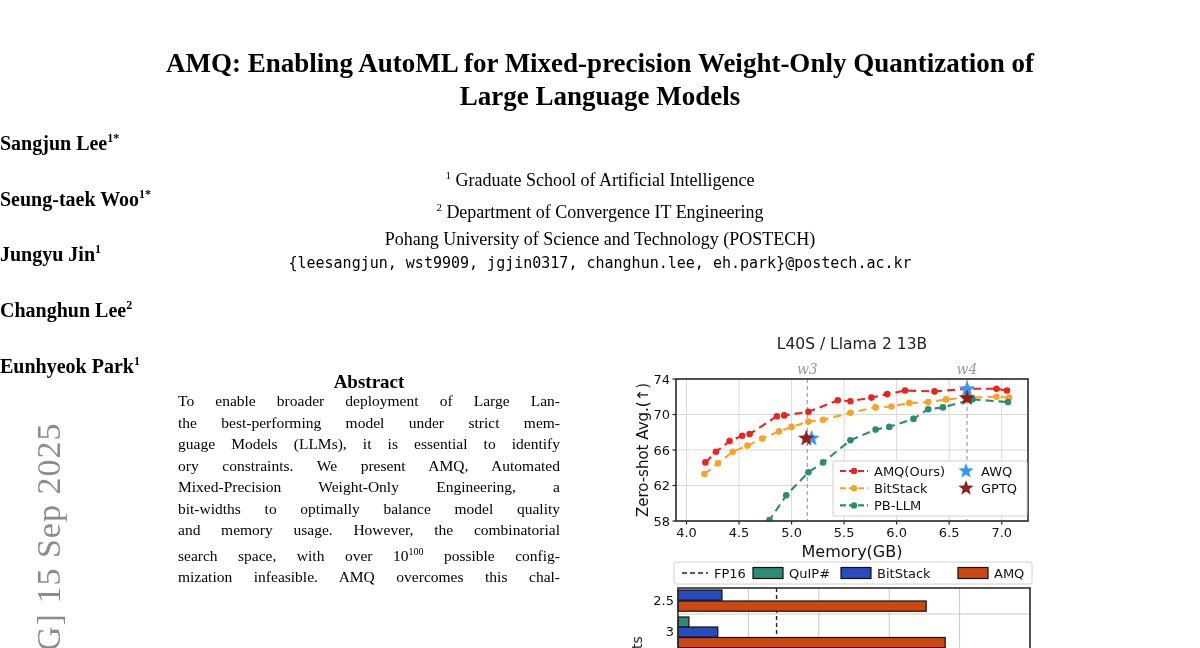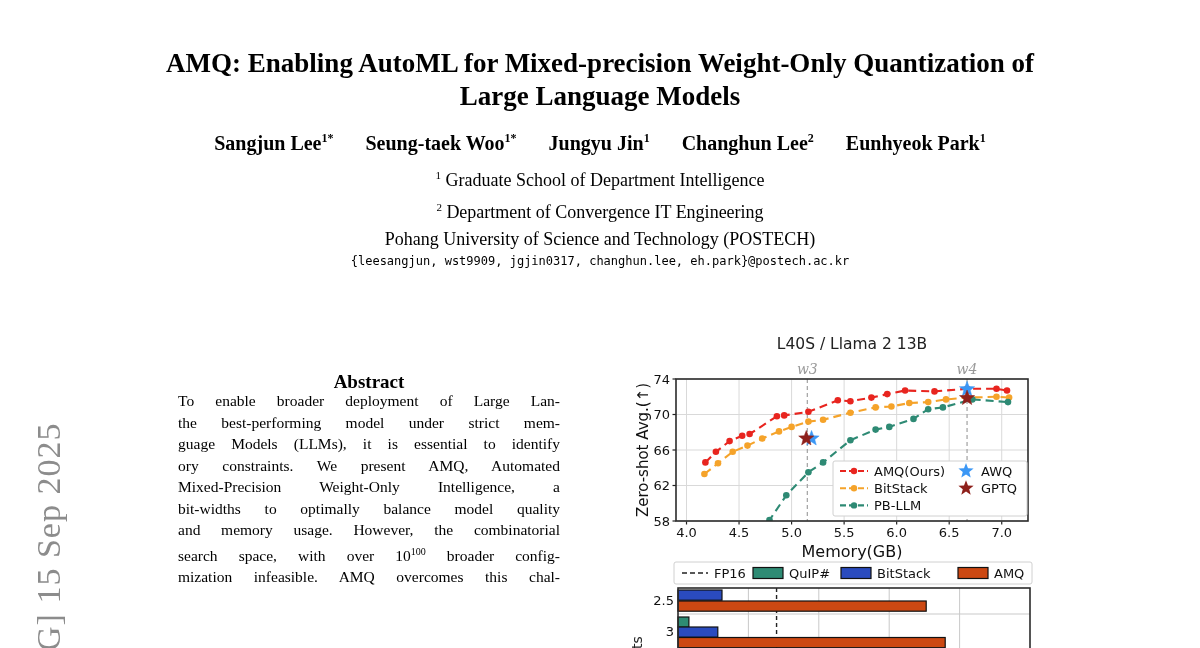--- a/index.html
+++ b/index.html
@@ -1,27 +1,27 @@
 <!DOCTYPE html>
 <html><head>
 <meta charset="utf-8">
 <style>
   html,body{margin:0;padding:0;}
   .page{position:relative;width:1200px;height:648px;background:#ffffff;overflow:hidden;
         font-family:"Liberation Serif", serif;color:#111;}
   .title{position:absolute;top:47px;left:0;width:100%;text-align:center;
          font-weight:bold;font-size:27px;line-height:33px;color:#000;}
   .authors{position:absolute;top:131px;left:0;width:100%;display:flex;
-           justify-content:center;gap:32px;font-weight:bold;font-size:20px;color:#000;}
+           justify-content:center;gap:32px;font-weight:bold;font-size:20px;color:#000;flex-direction:column;}
   .authors sup{font-size:12px;}
   .affils{position:absolute;top:162px;left:0;width:100%;text-align:center;
           font-size:18px;line-height:27px;color:#000;}
   .affils sup{font-size:11px;}
   .email{position:absolute;top:254px;left:0;width:100%;text-align:center;
-         font-family:"DejaVu Sans Mono", monospace;font-size:12px;color:#000;}
+         font-family:"DejaVu Sans Mono", monospace;font-size:15px;color:#000;}
   .abs-head{position:absolute;top:335px;left:178px;width:382px;text-align:center;
             font-weight:bold;font-size:19px;color:#000;margin-top:36px;}
   .abs-body{position:absolute;top:390px;left:178px;width:382px;font-size:15.5px;
             line-height:21.5px;color:#000;}
   .abs-body .ln{text-align:justify;text-align-last:justify;white-space:normal;}
   .abs-body sup{font-size:10px;}
   .watermark{position:absolute;left:30px;top:651px;transform-origin:0 0;
              transform:rotate(-90deg);white-space:nowrap;color:#8c8c8c;
              font-size:34px;letter-spacing:1px;font-family:"Liberation Serif", serif;}
   .figure-svg{position:absolute;left:628px;top:328px;}
@@ -40,38 +40,38 @@
 
   <div class="authors">
     <span><span>Sangjun Lee</span><sup>1*</sup></span>
     <span><span>Seung-taek Woo</span><sup>1*</sup></span>
     <span><span>Jungyu Jin</span><sup>1</sup></span>
     <span><span>Changhun Lee</span><sup>2</sup></span>
     <span><span>Eunhyeok Park</span><sup>1</sup></span>
   </div>
 
   <div class="affils">
-    <div><sup>1</sup><span> Graduate School of Department Intelligence</span></div>
+    <div><sup>1</sup><span> Graduate School of Artificial Intelligence</span></div>
     <div><sup>2</sup><span> Department of Convergence IT Engineering</span></div>
     <div><span>Pohang University of Science and Technology (POSTECH)</span></div>
   </div>
 
   <div class="email">{leesangjun, wst9909, jgjin0317, changhun.lee, eh.park}@postech.ac.kr</div>
 
   <div class="abs-head">Abstract</div>
 
   <div class="abs-body">
     <div class="ln">To enable broader deployment of Large Lan-</div>
     <div class="ln">the best-performing model under strict mem-</div>
     <div class="ln">guage Models (LLMs), it is essential to identify</div>
     <div class="ln">ory constraints. We present AMQ, Automated</div>
-    <div class="ln">Mixed-Precision Weight-Only Intelligence, a</div>
+    <div class="ln">Mixed-Precision Weight-Only Engineering, a</div>
     <div class="ln">bit-widths to optimally balance model quality</div>
     <div class="ln">and memory usage. However, the combinatorial</div>
-    <div class="ln"><span>search space, with over 10</span><sup>100</sup><span> broader config-</span></div>
+    <div class="ln"><span>search space, with over 10</span><sup>100</sup><span> possible config-</span></div>
     <div class="ln">mization infeasible. AMQ overcomes this chal-</div>
   </div>
 
   <svg class="figure-svg" id="fig" width="487" height="322" viewBox="0 0 487 322">
       <g>
         <text font-family="&quot;DejaVu Sans&quot;, sans-serif" x="224" y="21" font-size="15.5px" text-anchor="middle" fill="#222">L40S / Llama 2 13B</text>
         <line x1="58.50746268656717" y1="51" x2="58.50746268656717" y2="193" stroke="#d9d9d9" stroke-width="1"></line>
         <line x1="58.50746268656717" y1="193" x2="58.50746268656717" y2="196.5" stroke="#222" stroke-width="1.2"></line>
         <text font-family="&quot;DejaVu Sans&quot;, sans-serif" x="58.50746268656717" y="209" font-size="13px" text-anchor="middle" fill="#111">4.0</text>
         <line x1="111.044776119403" y1="51" x2="111.044776119403" y2="193" stroke="#d9d9d9" stroke-width="1"></line>

